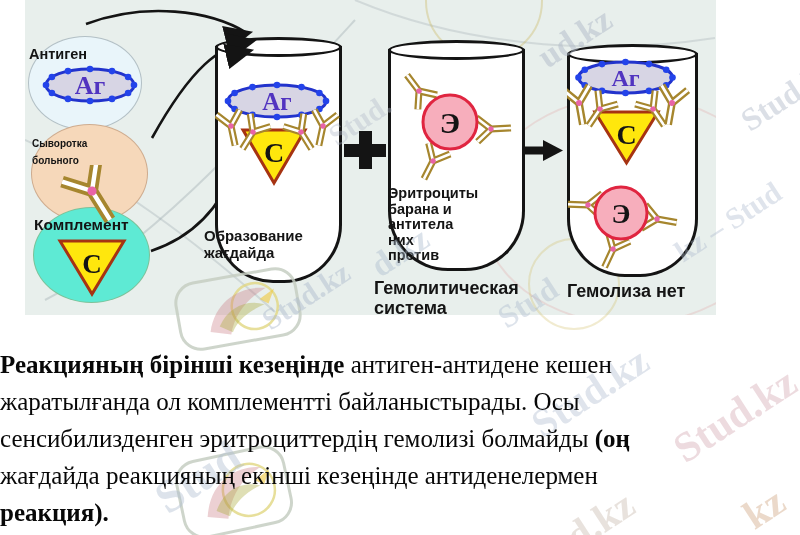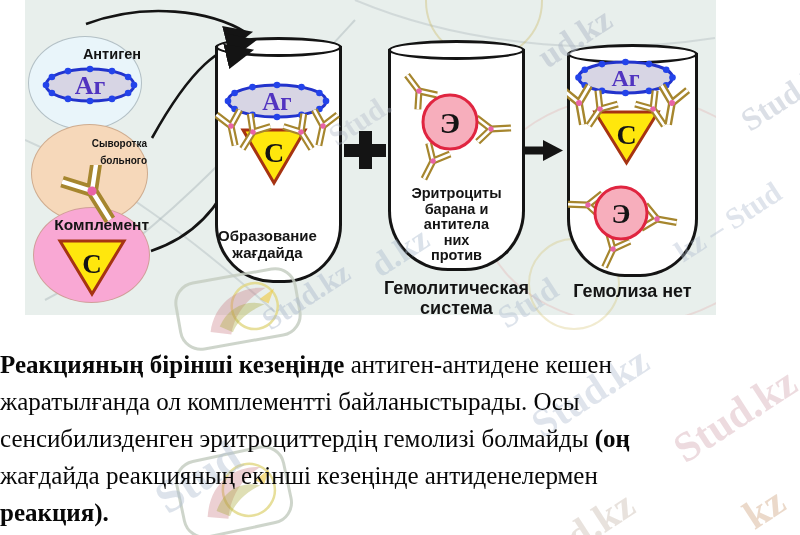--- a/index.html
+++ b/index.html
@@ -5,33 +5,33 @@
   *{box-sizing:border-box;margin:0;padding:0}
   html,body{width:800px;height:535px;background:#fff}
   body{font-family:"Liberation Sans","DejaVu Sans",sans-serif}
   #stage{position:relative;width:800px;height:535px;overflow:hidden;background:#fff}
 
   
   .panel{position:absolute;left:25px;top:0;width:691px;height:315px;background:#e8efec;overflow:hidden;z-index:1}
   .deco-ellipse{position:absolute;border-radius:50%;pointer-events:none}
 
   
-  .ing{position:absolute;border-radius:50%;text-align:right;z-index:3}
+  .ing{position:absolute;border-radius:50%;text-align:left;z-index:3}
   .ing .cap{font-weight:bold;color:#141414;font-size:10px;line-height:17px}
   .c-antigen{left:28px;top:36px;width:114px;height:94px;background:#e9f5fa;border:1px solid rgba(125,140,145,.5);padding-top:9px}
   .c-serum{left:31px;top:124px;width:117px;height:99px;background:#f6d8ba;border:1px solid rgba(160,120,90,.45);padding-top:10px}
-  .c-compl{left:33px;top:207px;width:117px;height:96px;background:#f9a8d4;border:1px solid rgba(160,145,80,.45);padding-top:8px}
+  .c-compl{left:33px;top:207px;width:117px;height:96px;background:#5eead4;border:1px solid rgba(160,145,80,.45);padding-top:8px}
 
   .ovl{position:absolute;pointer-events:none}
 
   
   .mouth{position:absolute;border:3px solid #141414;border-radius:50%;background:#fff;z-index:4}
   .tubebody{position:absolute;border:3px solid #141414;border-top:none;background:#fff;z-index:3}
   .tube-svg{position:absolute;z-index:5;pointer-events:none}
-  .tube-cap{position:absolute;z-index:5;text-align:center;font-weight:bold;color:#141414}
+  .tube-cap{position:absolute;z-index:5;font-weight:bold;color:#141414}
   .cap-in{font-size:15px;line-height:17px}
   .cap-in2{font-size:14.5px;line-height:15.5px}
   .cap-under{font-size:18px;line-height:20px}
 
   
   .sym-ag{font-family:"Liberation Serif","DejaVu Serif",serif;font-weight:bold;fill:#5134c0}
   .sym-dark{font-family:"Liberation Serif","DejaVu Serif",serif;font-weight:bold;fill:#141414}
 
   
   .plus{position:absolute;left:344px;top:131px;width:42px;height:38px;z-index:6}

